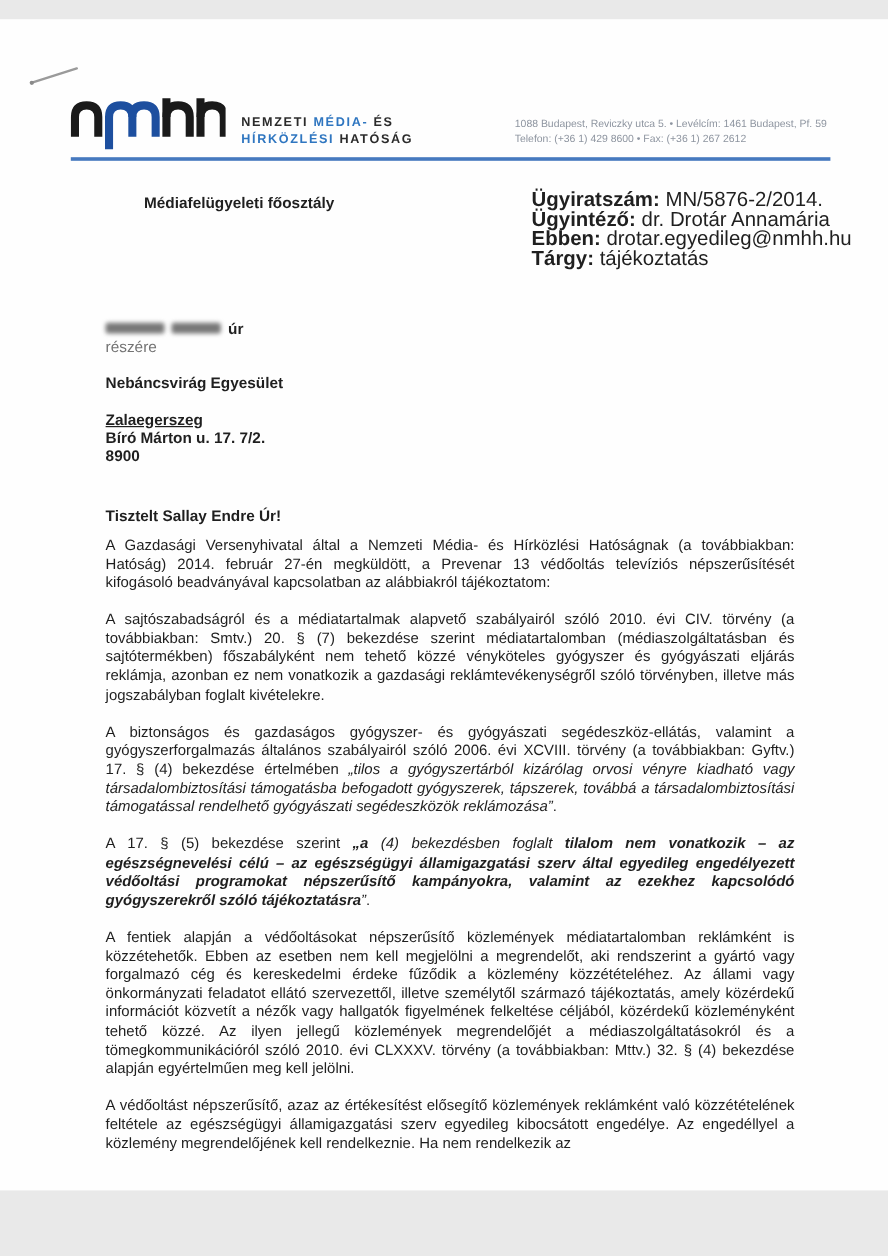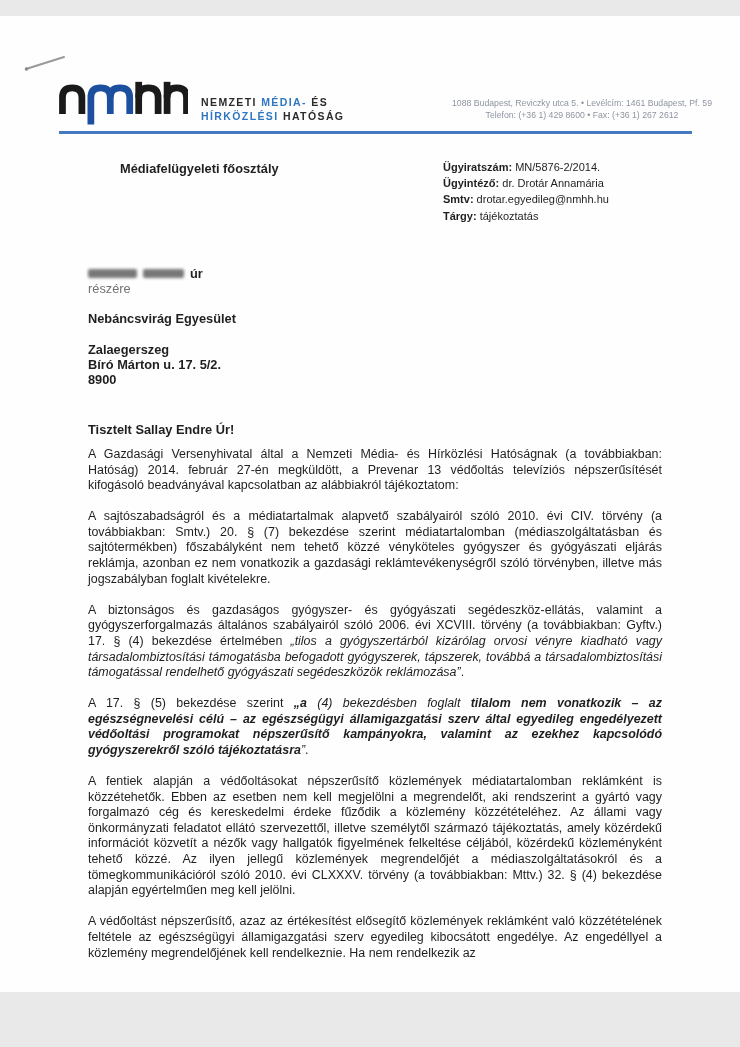--- a/index.html
+++ b/index.html
@@ -24,52 +24,51 @@
   .org-name{
     position:absolute;left:201px;top:80px;
     font-size:10.5px;font-weight:bold;letter-spacing:1.4px;
     line-height:13.5px;color:#2b2b2b;white-space:nowrap;
   }
   .org-name .blue{color:var(--accent);}
   .hq-address{
     position:absolute;left:429px;top:82px;width:306px;
     font-size:8.7px;line-height:11.5px;color:var(--muted);
     white-space:nowrap;
-    text-align:center;
   }
   .rule{
     position:absolute;left:59px;top:115px;width:633px;height:3px;
     background:var(--rule);
   }
   
   .department{
     position:absolute;left:88px;top:145px;
     font-size:12.8px;font-weight:bold;padding-left:32px;
   }
   .case-info{
     position:absolute;left:443px;top:143px;
-    font-size:11px;line-height:16.2px;
+    font-size:17px;line-height:16.2px;
   }
   .case-info .lbl{font-weight:bold;}
   
   .recipient{
     position:absolute;left:88px;top:250px;
     font-size:12.8px;line-height:15.2px;
   }
   .recipient .bold{font-weight:bold;}
   .recipient .gap{height:15px;}
   .redact{
     display:inline-block;height:9px;background:#787878;
     border-radius:2px;filter:blur(1.6px);vertical-align:baseline;
     margin-right:6px;
   }
   .redact.w1{width:49px;}
   .redact.w2{width:41px;}
   .faded{color:#737373;filter:blur(0.4px);}
-  .uline{}
+  .uline{text-decoration:underline;}
   
   .salutation{
     position:absolute;left:88px;top:406px;
     font-size:12.8px;font-weight:bold;text-align:center;
   }
   .letter-body{
     position:absolute;left:88px;top:431px;width:574px;
     font-size:12.45px;line-height:15.6px;text-align:justify;
   }
   .letter-body p{margin:0 0 15.5px 0;}
@@ -112,34 +111,34 @@
     <div>Telefon: (+36 1) 429 8600 • Fax: (+36 1) 267 2612</div>
   </div>
 
   <div class="rule"></div>
 
   <div class="department">Médiafelügyeleti főosztály</div>
 
   <div class="case-info">
     <div><span class="lbl">Ügyiratszám:</span><span> MN/5876-2/2014.</span></div>
     <div><span class="lbl">Ügyintéző:</span><span> dr. Drotár Annamária</span></div>
-    <div><span class="lbl">Smtv:</span><span> drotar.egyedileg@nmhh.hu</span></div>
+    <div><span class="lbl">Ebben:</span><span> drotar.egyedileg@nmhh.hu</span></div>
     <div><span class="lbl">Tárgy:</span><span> tájékoztatás</span></div>
   </div>
 
   <div class="recipient">
     <div>
       <span class="redact w1"></span><span class="redact w2"></span><span class="bold">úr</span>
     </div>
     <div class="faded">részére</div>
     <div class="gap"></div>
     <div class="bold">Nebáncsvirág Egyesület</div>
     <div class="gap"></div>
     <div class="bold uline">Zalaegerszeg</div>
-    <div class="bold">Bíró Márton u. 17. 5/2.</div>
+    <div class="bold">Bíró Márton u. 17. 7/2.</div>
     <div class="bold">8900</div>
   </div>
 
   <div class="salutation">Tisztelt Sallay Endre Úr!</div>
 
   <div class="letter-body">
       <p><span>A Gazdasági Versenyhivatal által a Nemzeti Média- és Hírközlési Hatóságnak (a továbbiakban: Hatóság) 2014. február 27-én megküldött, a Prevenar 13 védőoltás televíziós népszerűsítését kifogásoló beadványával kapcsolatban az alábbiakról tájékoztatom:</span></p>
       <p><span>A sajtószabadságról és a médiatartalmak alapvető szabályairól szóló 2010. évi CIV. törvény (a továbbiakban: Smtv.) 20. § (7) bekezdése szerint médiatartalomban (médiaszolgáltatásban és sajtótermékben) főszabályként nem tehető közzé vényköteles gyógyszer és gyógyászati eljárás reklámja, azonban ez nem vonatkozik a gazdasági reklámtevékenységről szóló törvényben, illetve más jogszabályban foglalt kivételekre.</span></p>
       <p><span>A biztonságos és gazdaságos gyógyszer- és gyógyászati segédeszköz-ellátás, valamint a gyógyszerforgalmazás általános szabályairól szóló 2006. évi XCVIII. törvény (a továbbiakban: Gyftv.) 17. § (4) bekezdése értelmében </span><span class="i">„tilos a gyógyszertárból kizárólag orvosi vényre kiadható vagy társadalombiztosítási támogatásba befogadott gyógyszerek, tápszerek, továbbá a társadalombiztosítási támogatással rendelhető gyógyászati segédeszközök reklámozása”</span><span>.</span></p>
       <p><span>A 17. § (5) bekezdése szerint </span><span class="b i">„a</span><span class="i"> (4) bekezdésben foglalt </span><span class="b i">tilalom nem vonatkozik – az egészségnevelési célú – az egészségügyi államigazgatási szerv által egyedileg engedélyezett védőoltási programokat népszerűsítő kampányokra, valamint az ezekhez kapcsolódó gyógyszerekről szóló tájékoztatásra</span><span class="i">”</span><span>.</span></p>

